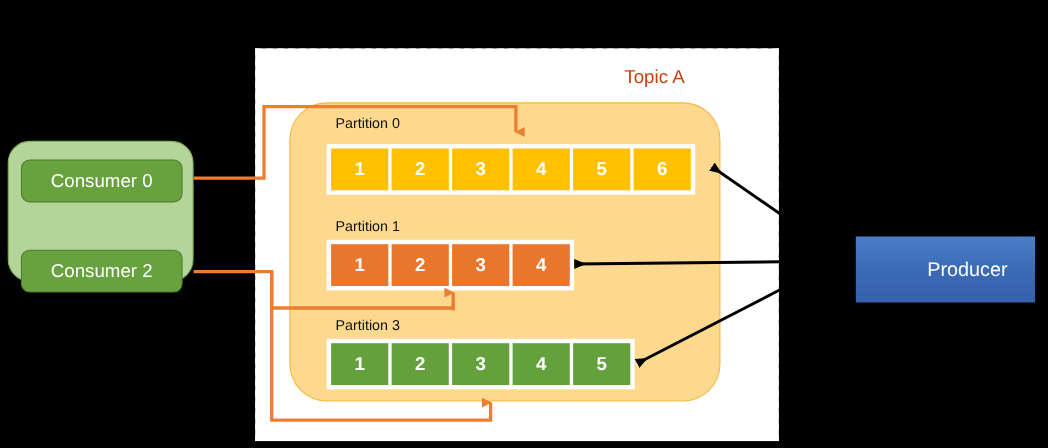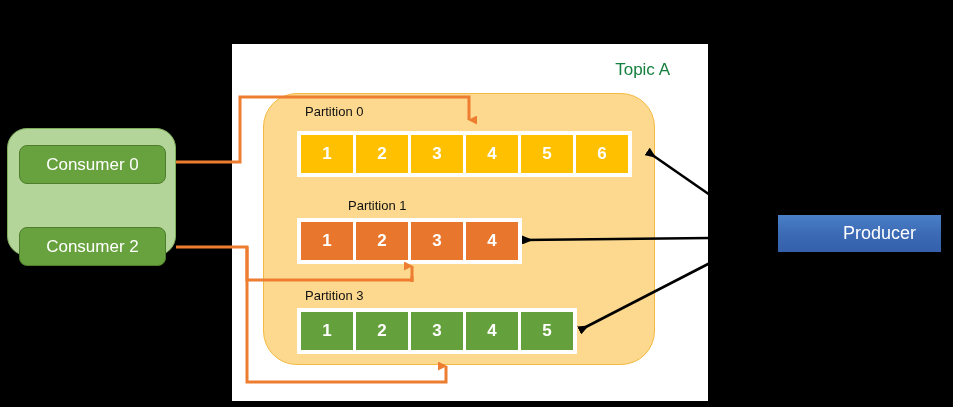--- a/index.html
+++ b/index.html
@@ -38,23 +38,23 @@
     background: #fcd98e;
     border: 1px solid #f4b942;
     border-radius: 34px;
     box-sizing: border-box;
   }
   #topic-title {
     position: absolute;
     left: 520px;
     top: 60px;
     width: 150px;
-    text-align: right;
+    text-align: center;
     font-size: 17px;
-    color: #15803d;
+    color: #c2410c;
     white-space: nowrap;
   }
 
   
   .partition-label {
     position: absolute;
     font-size: 13px;
     color: #111111;
     white-space: nowrap;
   }
@@ -110,21 +110,21 @@
   }
   #consumer-0 { top: 16px; }
   #consumer-1 { top: 98px; }
 
   
   #producer-box {
     position: absolute;
     left: 778px;
     top: 215px;
     width: 163px;
-    height: 37px;
+    height: 60px;
     background: linear-gradient(to bottom, #4a7fc8 0%, #3b69b4 55%, #3560ab 100%);
     display: flex;
     align-items: center;
     justify-content: center;
     color: #ffffff;
     font-size: 18px;
     box-sizing: border-box;
     padding-left: 40px;
   }
 
@@ -151,21 +151,21 @@
   <div class="partition-label" style="left:305px; top:104px;">Partition 0</div>
   <div class="partition-strip" style="left:297px; top:131px;">
     <div class="cell p0">1</div>
     <div class="cell p0">2</div>
     <div class="cell p0">3</div>
     <div class="cell p0">4</div>
     <div class="cell p0">5</div>
     <div class="cell p0">6</div>
   </div>
 
-  <div class="partition-label" style="left:305px; top:198px;margin-left:43px;">Partition 1</div>
+  <div class="partition-label" style="left:305px; top:198px;">Partition 1</div>
   <div class="partition-strip" style="left:297px; top:218px;">
     <div class="cell p1">1</div>
     <div class="cell p1">2</div>
     <div class="cell p1">3</div>
     <div class="cell p1">4</div>
   </div>
 
   <div class="partition-label" style="left:305px; top:288px;">Partition 3</div>
   <div class="partition-strip" style="left:297px; top:308px;">
     <div class="cell p2">1</div>

